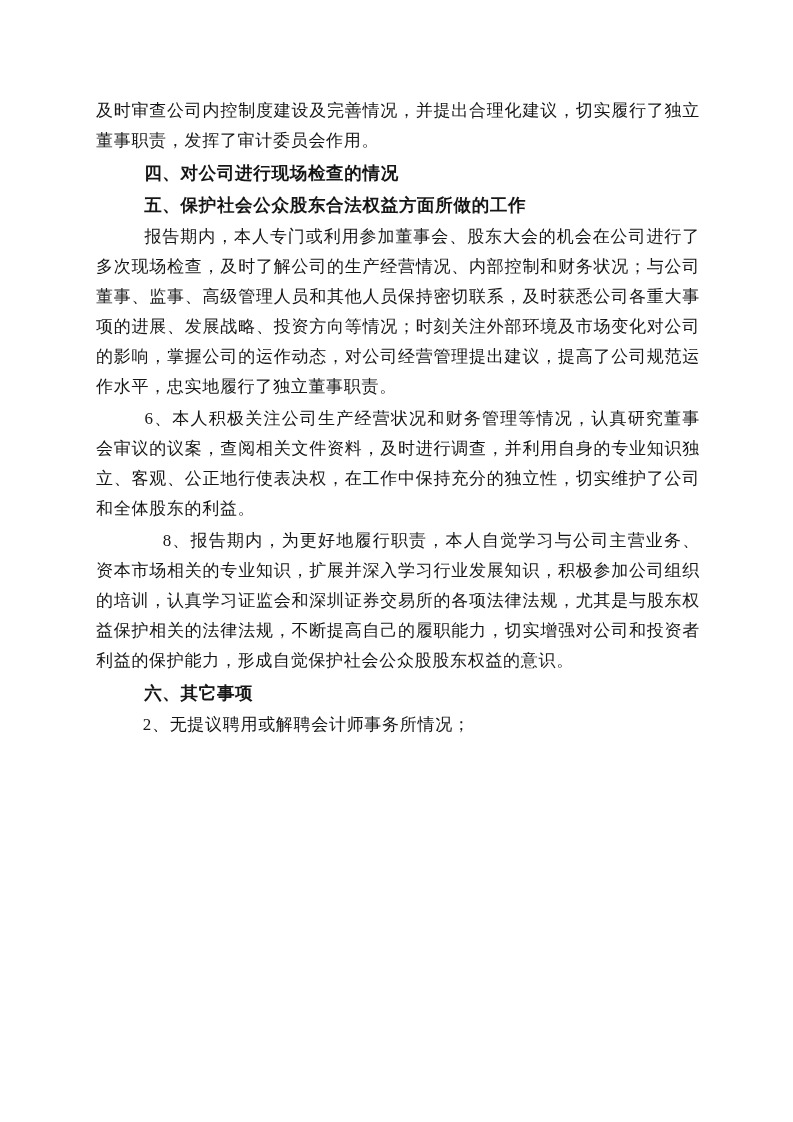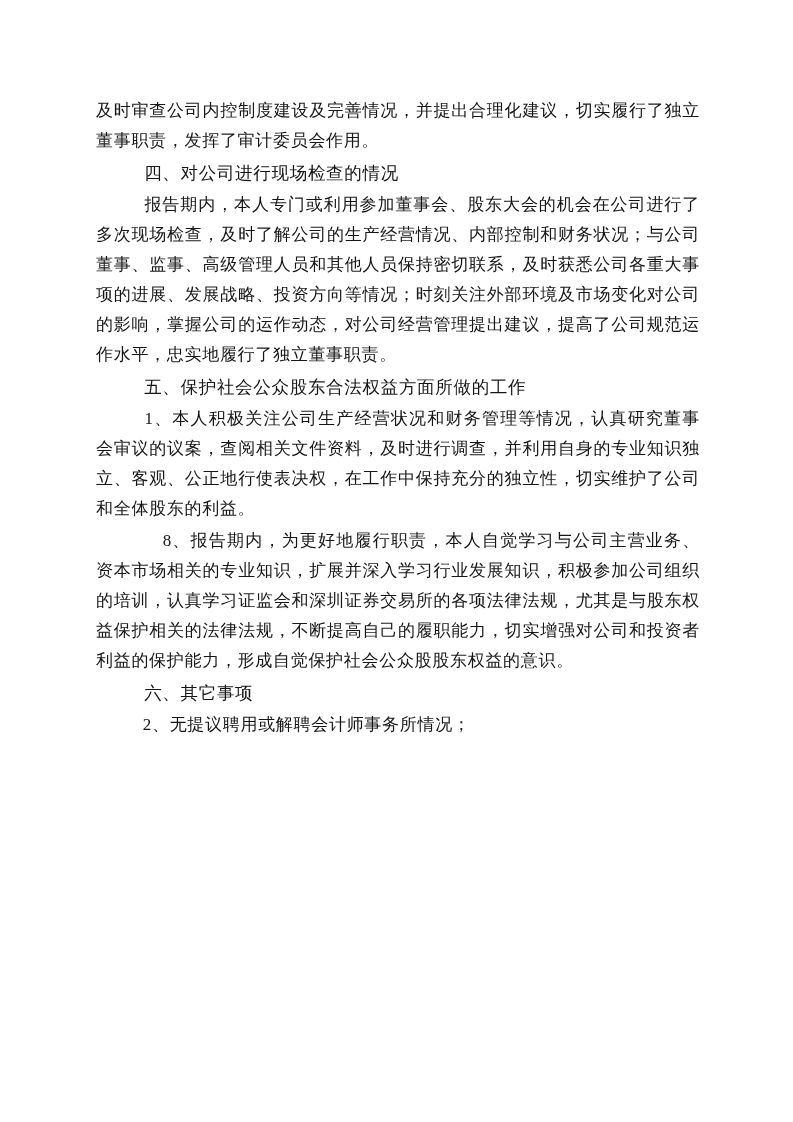--- a/index.html
+++ b/index.html
@@ -25,35 +25,35 @@
     letter-spacing: 0.7px;
     text-align: justify;
     text-justify: inter-character;
     text-indent: 2.85em;
     word-break: break-all;
   }
   .para.no-indent {
     text-indent: 0;
   }
   .para.heading {
-    font-weight: 400;
+    font-weight: 700;
     text-align: left;
     font-size: 17.5px;
     text-indent: 2.75em;
   }
   .para.list-item {
     text-align: left;
     text-indent: 2.75em;
   }
 </style>
 </head>
 <body>
 
 <div class="page">
   <p class="para no-indent">及时审查公司内控制度建设及完善情况，并提出合理化建议，切实履行了独立董事职责，发挥了审计委员会作用。</p>
   <p class="para heading">四、对公司进行现场检查的情况</p>
+  <p class="para heading">五、保护社会公众股东合法权益方面所做的工作</p>
   <p class="para">报告期内，本人专门或利用参加董事会、股东大会的机会在公司进行了多次现场检查，及时了解公司的生产经营情况、内部控制和财务状况；与公司董事、监事、高级管理人员和其他人员保持密切联系，及时获悉公司各重大事项的进展、发展战略、投资方向等情况；时刻关注外部环境及市场变化对公司的影响，掌握公司的运作动态，对公司经营管理提出建议，提高了公司规范运作水平，忠实地履行了独立董事职责。</p>
-  <p class="para heading">五、保护社会公众股东合法权益方面所做的工作</p>
-  <p class="para">1、本人积极关注公司生产经营状况和财务管理等情况，认真研究董事会审议的议案，查阅相关文件资料，及时进行调查，并利用自身的专业知识独立、客观、公正地行使表决权，在工作中保持充分的独立性，切实维护了公司和全体股东的利益。</p>
+  <p class="para">6、本人积极关注公司生产经营状况和财务管理等情况，认真研究董事会审议的议案，查阅相关文件资料，及时进行调查，并利用自身的专业知识独立、客观、公正地行使表决权，在工作中保持充分的独立性，切实维护了公司和全体股东的利益。</p>
   <p class="para">　8、报告期内，为更好地履行职责，本人自觉学习与公司主营业务、资本市场相关的专业知识，扩展并深入学习行业发展知识，积极参加公司组织的培训，认真学习证监会和深圳证券交易所的各项法律法规，尤其是与股东权益保护相关的法律法规，不断提高自己的履职能力，切实增强对公司和投资者利益的保护能力，形成自觉保护社会公众股股东权益的意识。</p>
   <p class="para heading">六、其它事项</p>
   <p class="para list-item">2、无提议聘用或解聘会计师事务所情况；</p>
 </div>
 
 </body></html>

